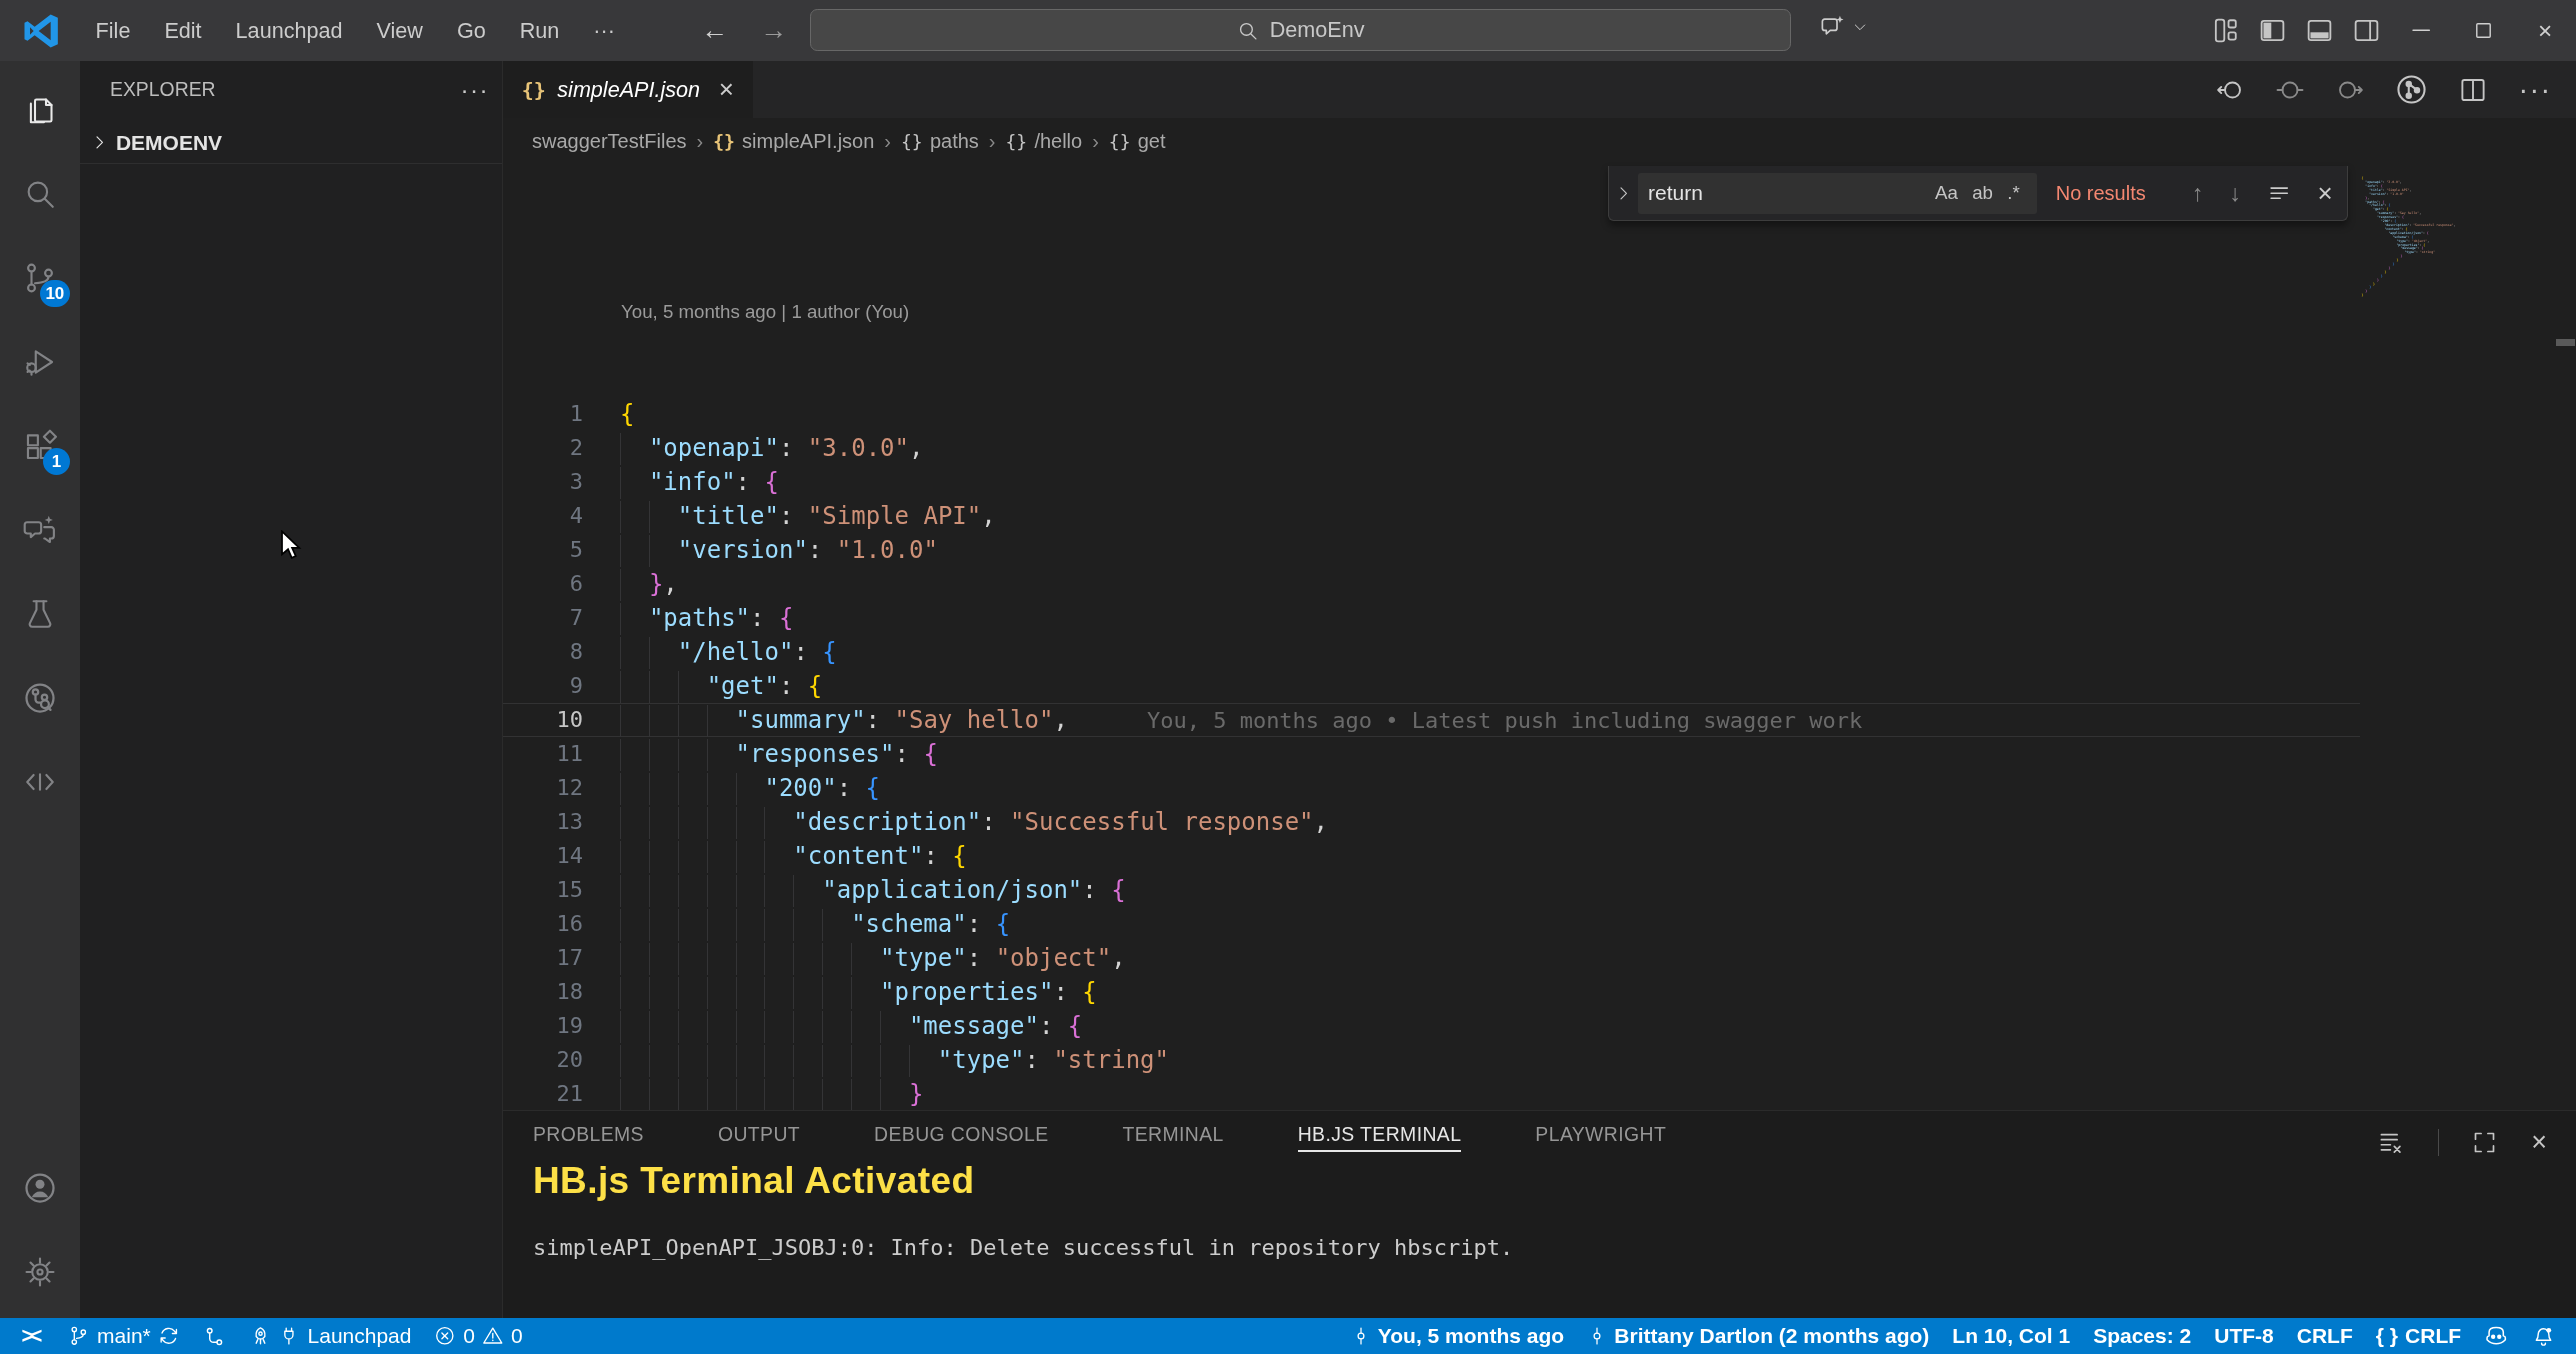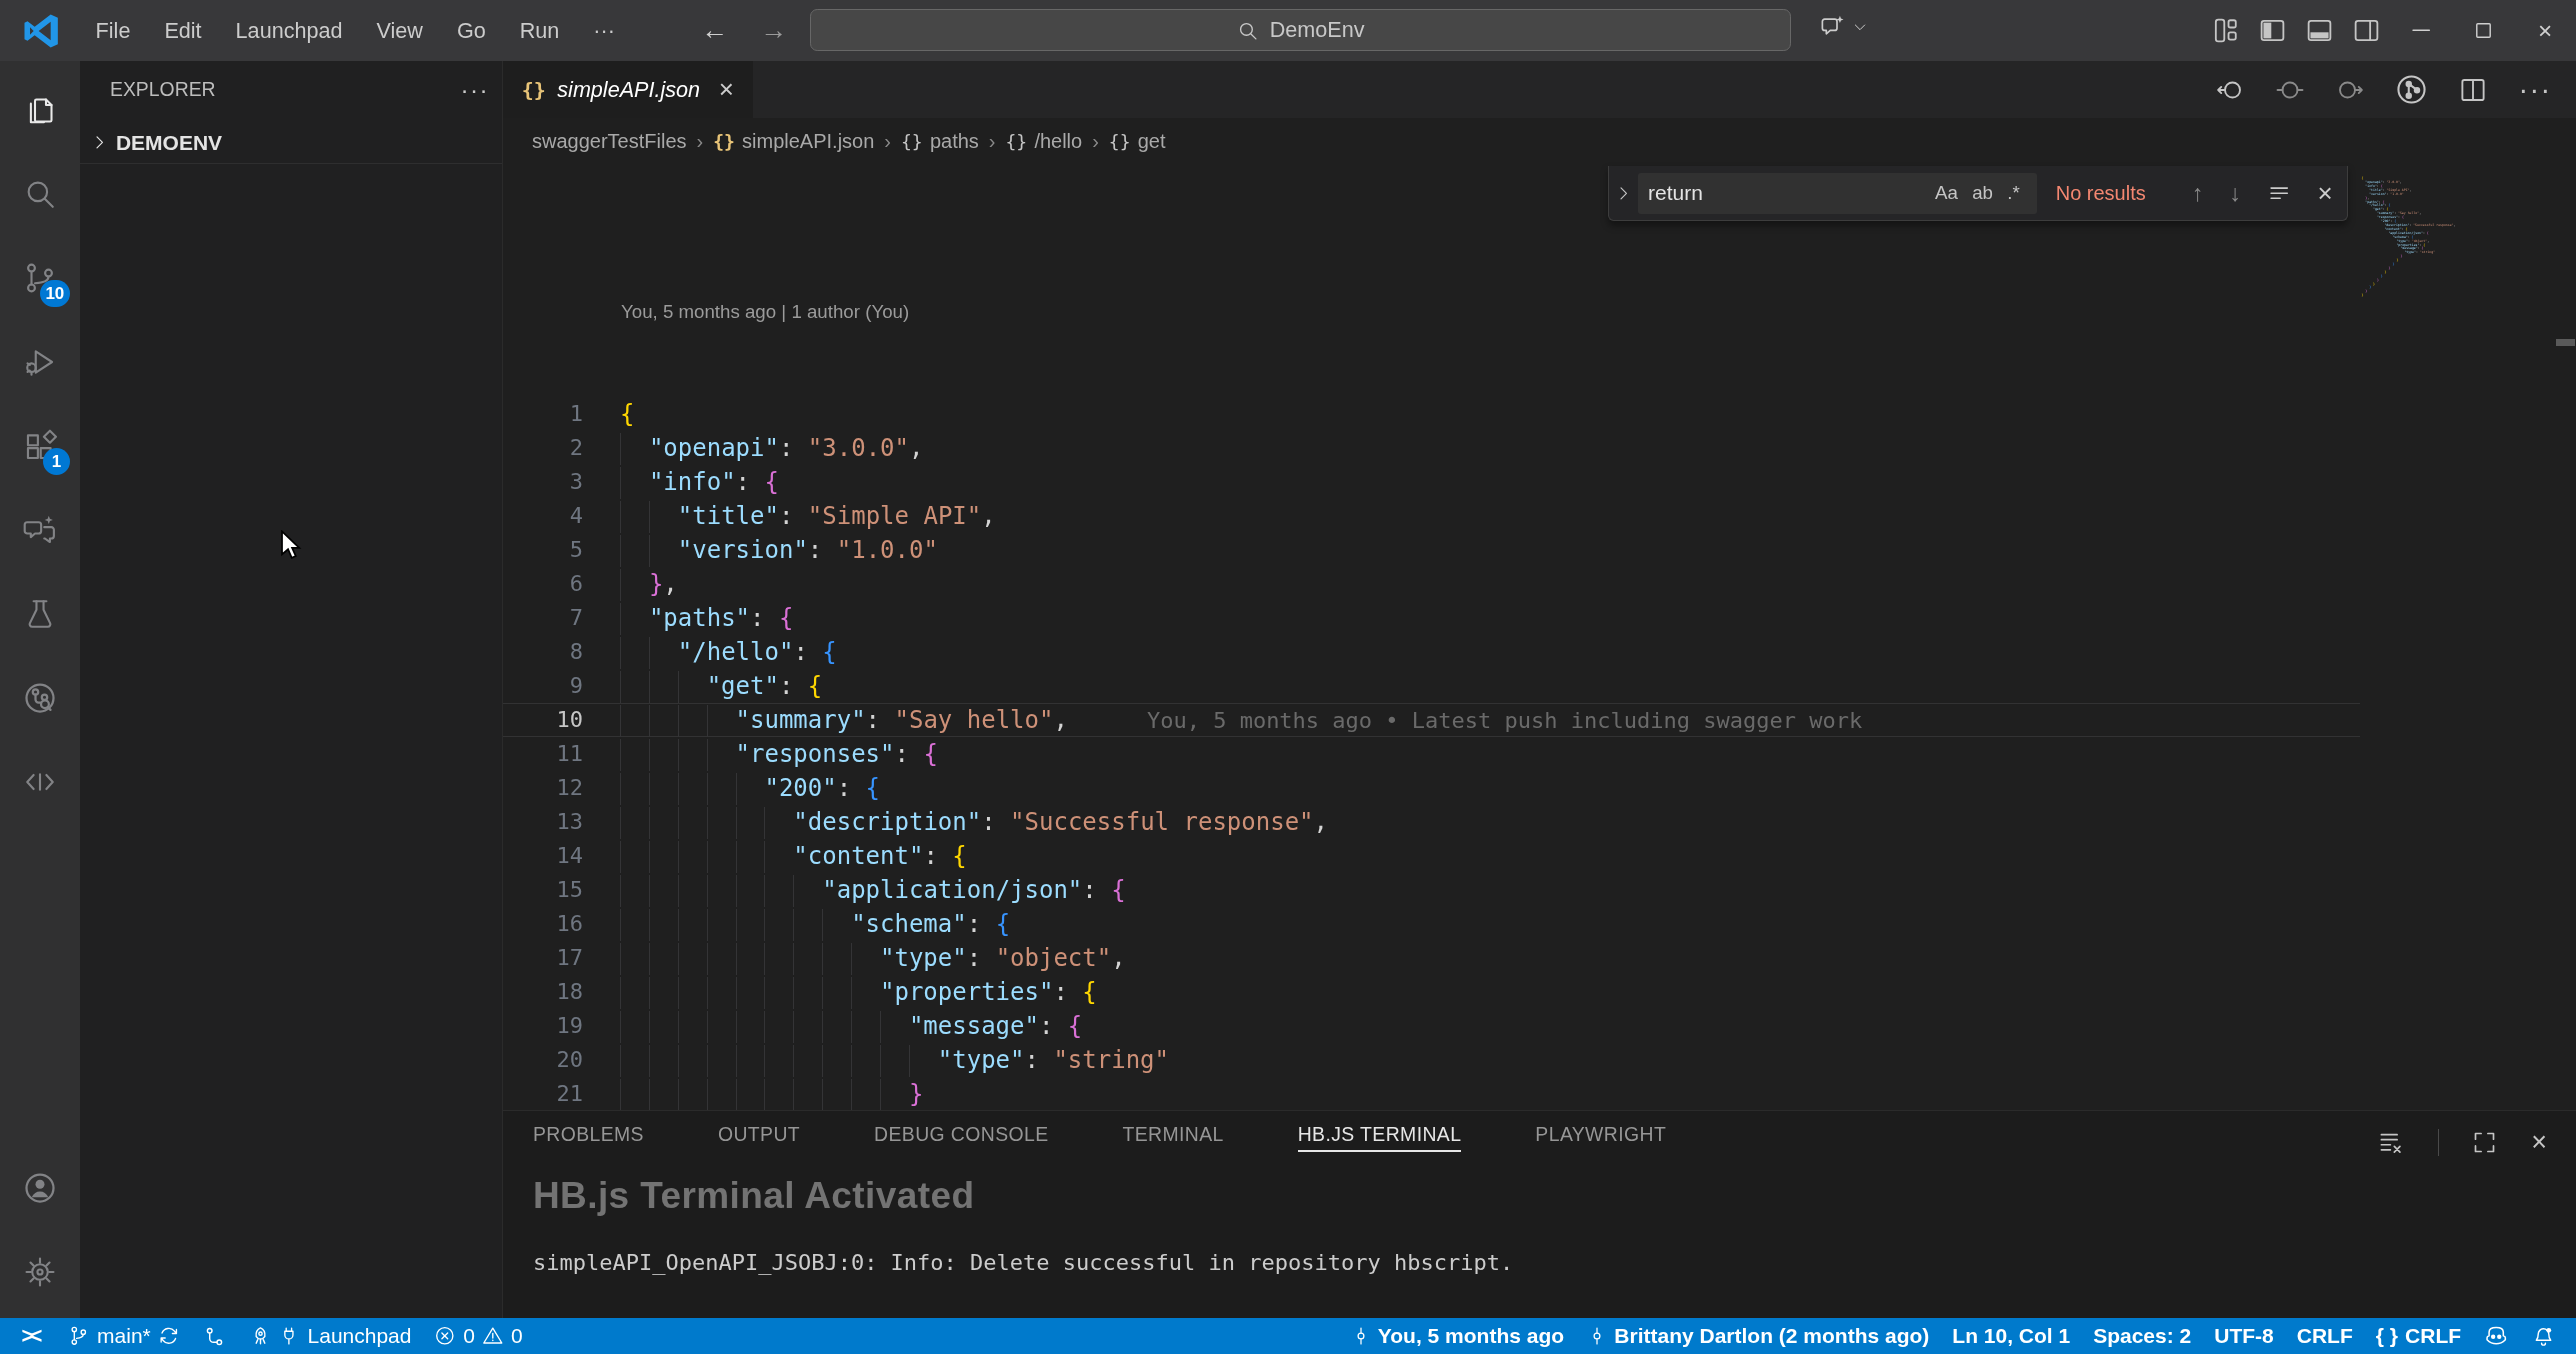--- a/index.html
+++ b/index.html
@@ -94,21 +94,21 @@
   
   .panel { height:208px; flex:none; background:#1c1c1c; border-top:0.7px solid #2b2b2b; display:flex; flex-direction:column; }
   .panel-tabs { height:47px; display:flex; align-items:flex-end; padding-left:30px; flex:none;gap:27px; }
   .panel-tab { position:relative; height:100%; display:flex; align-items:center; margin-right:47px;
     font-size:19.4px; letter-spacing:0.4px; color:#969696; }
   .panel-tab.active { color:#e7e7e7; }
   .panel-tab.active::after { content:""; position:absolute; left:0; right:0; bottom:5.7px; height:2.2px; background:#e7e7e7; }
   .panel-actions { margin-left:auto; display:flex; align-items:center; gap:33px; padding-right:29px; color:#c5c5c5; }
   .panel-divider { width:0.7px; height:27px; background:#4a4a4a; }
   .panel-content { padding-left:30px; }
-  .terminal-heading { margin-top:17px; font-size:37px; font-weight:700; color:#737373; letter-spacing:0.4px; }
+  .terminal-heading { margin-top:2px; font-size:37px; font-weight:700; color:#fde047; letter-spacing:0.4px; }
   .terminal-log { margin-top:33px; font-family:"DejaVu Sans Mono",monospace; font-size:22px; color:#cccccc; }
 
   
   .statusbar { height:36px; background:#007acc; display:flex; align-items:center; color:#ffffff;
     font-size:21px; padding:0 10px; flex:none; }
   .sb-item { display:flex; align-items:center; gap:7.2px; padding:0 11.5px; height:100%; white-space:nowrap; }
   .sb-remote { letter-spacing:-4.3px; font-weight:700; font-size:21.6px; padding-right:18.7px; }
   .sb-right { margin-left:auto; display:flex; align-items:center; height:100%;font-weight:bold; }
 
   svg.svgi { display:block; stroke:currentColor; fill:none; stroke-width:1.5; stroke-linecap:round; stroke-linejoin:round; }

